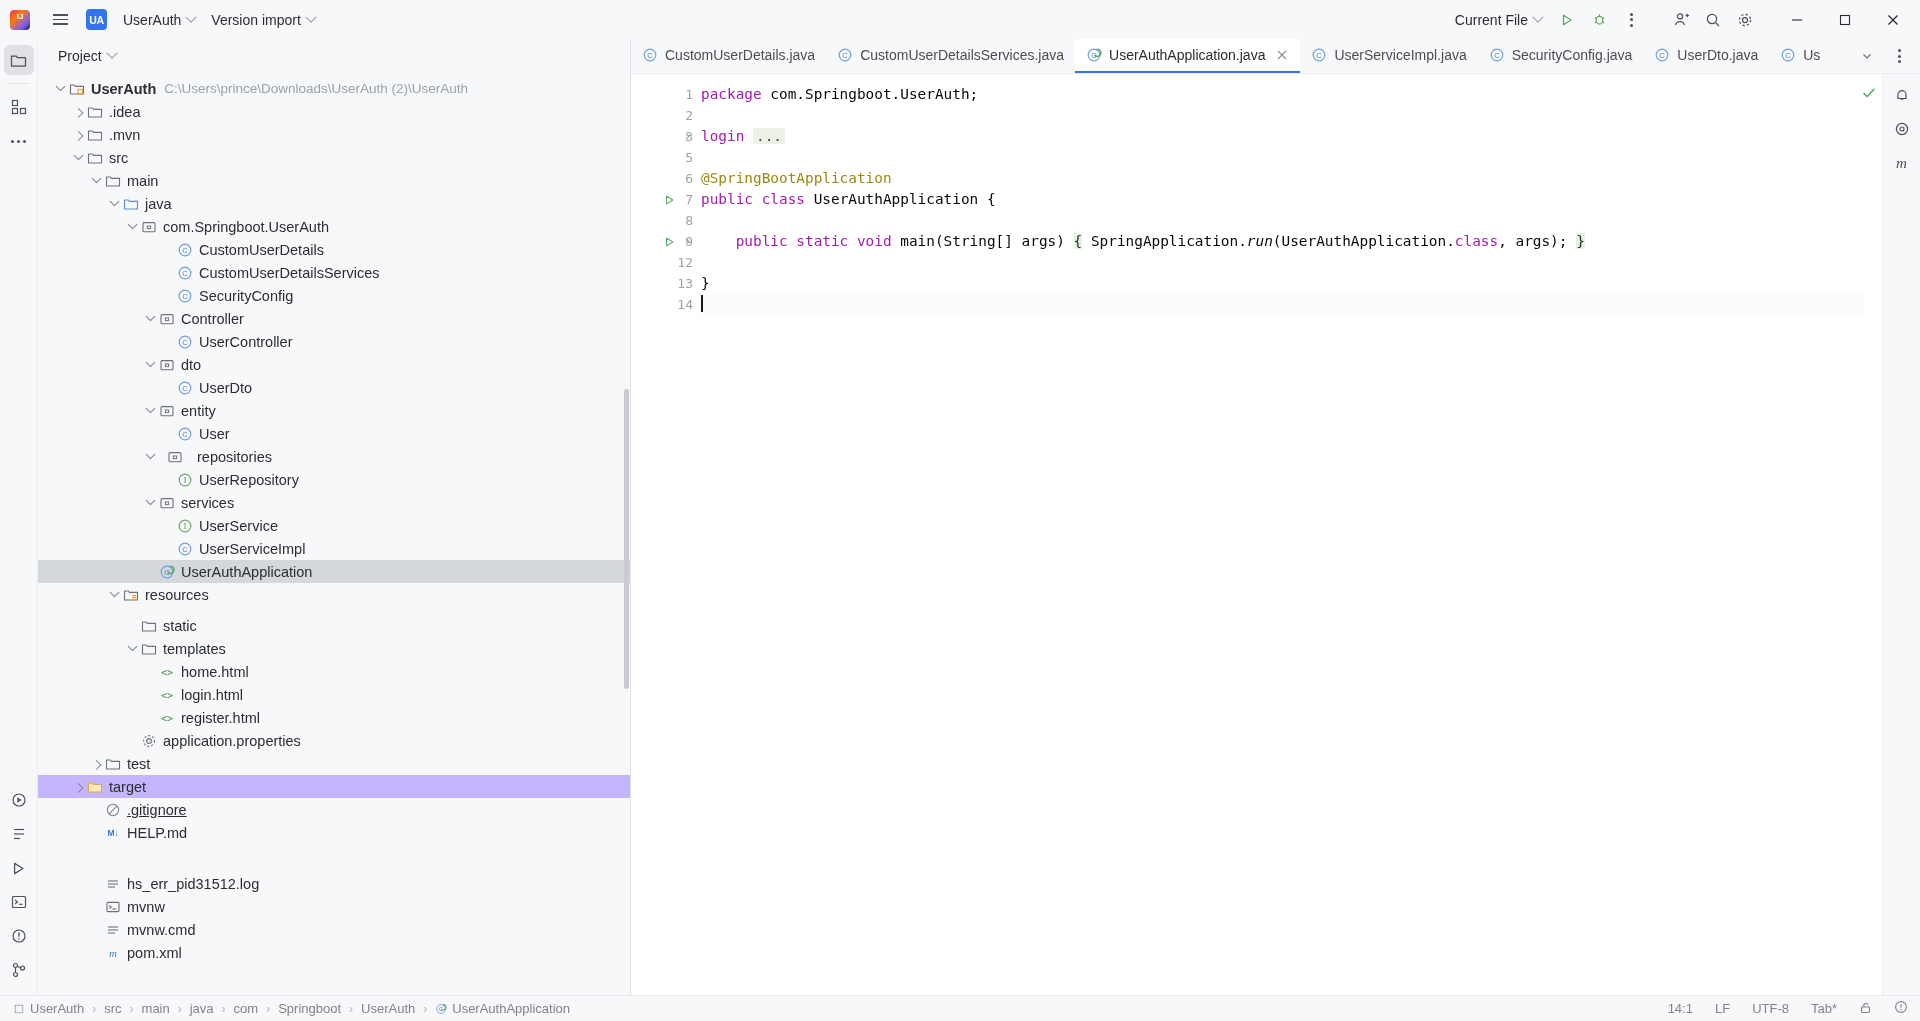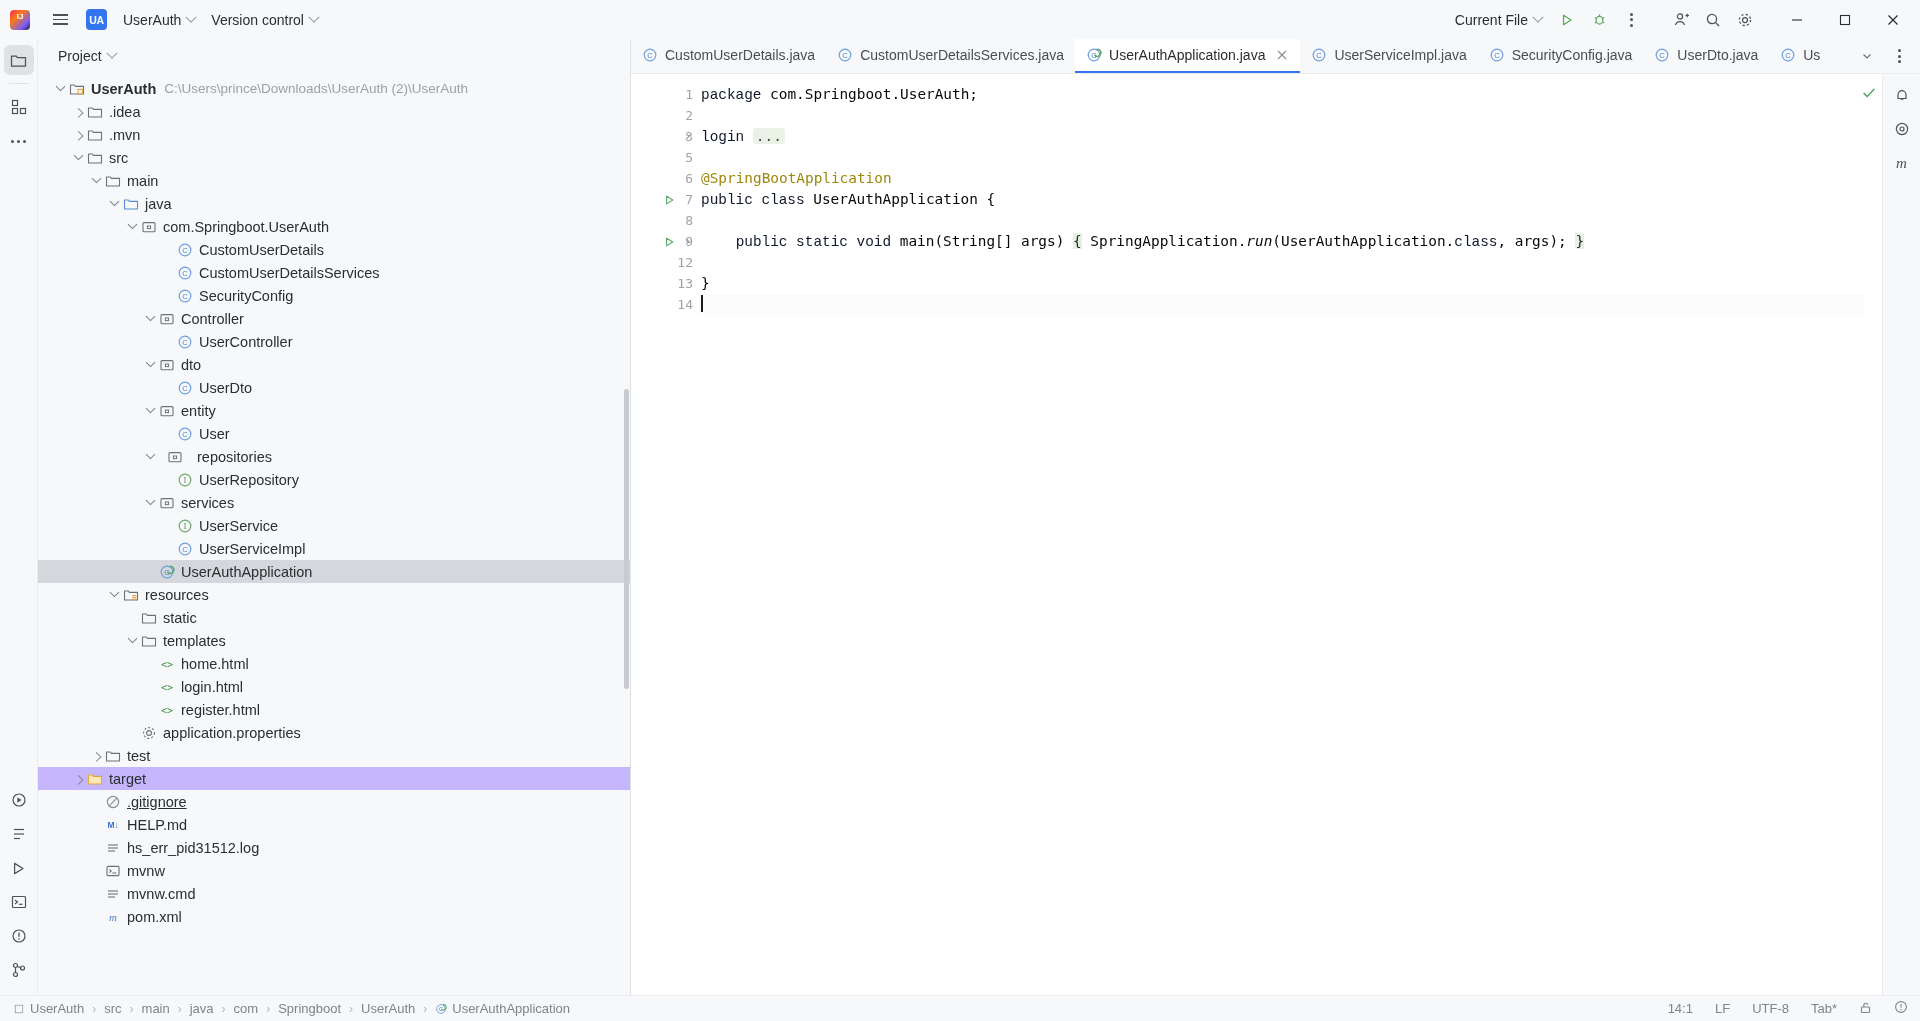--- a/index.html
+++ b/index.html
@@ -177,21 +177,21 @@
     position: absolute; left: 52px; top: 50%; transform: translateY(-50%);
     color: #9fa2a8; font-size: 12px; cursor: pointer; line-height: 1;
   }
   .code {
     flex: 1; position: relative; padding-top: 10px;
     font-family: "DejaVu Sans Mono", monospace; font-size: 14.4px;
     overflow: hidden;
   }
   .cline { height: 21px; line-height: 21px; white-space: pre; padding-left: 2px; }
   .cline.caretline { background: #fcfcfc; }
-  .kw  { color: #0f172a; font-family: Liberation Mono, monospace; }
+  .kw  { color: #a21caf; }
   .ann { color: #9e880d; }
   .txt { color: #080808; }
   .ital{ color: #080808; font-style: italic; }
   .fold-ph {
     background: #eaf2e6; border-radius: 3px; padding: 0 3px; color: #4a4a4a;
   }
   .brace-hl { background: #e3f2e1; }
   .caret {
     display: inline-block; width: 1.7px; height: 17px; background: #1b1b1b;
     vertical-align: -3px; animation: blink 1.1s step-end infinite;
@@ -230,21 +230,21 @@
         <i></i>
         <i></i>
         <i></i>
       </div>
     <div class="proj-badge">UA</div>
     <div class="tb-chip">
       <span>UserAuth</span>
       <span class="chev"></span>
     </div>
     <div class="tb-chip">
-      <span>Version control</span>
+      <span>Version import</span>
       <span class="chev"></span>
     </div>
   </div>
 
   <div class="tb-right">
     <div class="tb-chip">
       <span>Current File</span>
       <span class="chev"></span>
     </div>
     <div class="icon-btn">
@@ -608,21 +608,21 @@
           <span class="ico">
             <svg width="16" height="16" viewBox="0 0 16 16">
               <path d="M1.5 4 h3.8 l1.1 1.4 h8.1 v7.6 h-13 z" fill="none" stroke="#6e7177" stroke-width="1.1" stroke-linejoin="round"></path>
               <line x1="9.2" y1="8.6" x2="13.4" y2="8.6" stroke="#e8a33d" stroke-width="1.1"></line>
               <line x1="9.2" y1="10.4" x2="13.4" y2="10.4" stroke="#e8a33d" stroke-width="1.1"></line>
               <line x1="9.2" y1="12.2" x2="13.4" y2="12.2" stroke="#e8a33d" stroke-width="1.1"></line>
             </svg>
           </span>
           <span class="lbl">resources</span>
         </div>
-        <div class="row" style="padding-left: 86px;">
+        <div class="row" style="padding-left: 86px; margin-top: 8px;">
           <span class="arrow"></span>
           <span class="ico">
             <svg width="16" height="16" viewBox="0 0 16 16">
               <path d="M1.5 4 h3.8 l1.1 1.4 h8.1 v7.6 h-13 z" fill="none" stroke="#6e7177" stroke-width="1.1" stroke-linejoin="round"></path>
             </svg>
           </span>
           <span class="lbl">static</span>
         </div>
         <div class="row" style="padding-left: 86px;">
           <span class="arrow open"></span>
@@ -700,21 +700,21 @@
         </div>
         <div class="row" style="padding-left: 50px;">
           <span class="arrow"></span>
           <span class="ico">
             <svg width="16" height="16" viewBox="0 0 16 16">
               <text x="8" y="11.4" text-anchor="middle" font-size="8.4" fill="#3b6fcc" font-family="&quot;Liberation Sans&quot;, sans-serif" font-weight="bold">M↓</text>
             </svg>
           </span>
           <span class="lbl">HELP.md</span>
         </div>
-        <div class="row" style="padding-left: 50px;">
+        <div class="row" style="padding-left: 50px; margin-top: 28px;">
           <span class="arrow"></span>
           <span class="ico">
             <svg width="16" height="16" viewBox="0 0 16 16">
               <line x1="3" y1="5" x2="13" y2="5" stroke="#6e7177" stroke-width="1.1"></line>
               <line x1="3" y1="8" x2="13" y2="8" stroke="#6e7177" stroke-width="1.1"></line>
               <line x1="3" y1="11" x2="10" y2="11" stroke="#6e7177" stroke-width="1.1"></line>
             </svg>
           </span>
           <span class="lbl">hs_err_pid31512.log</span>
         </div>

